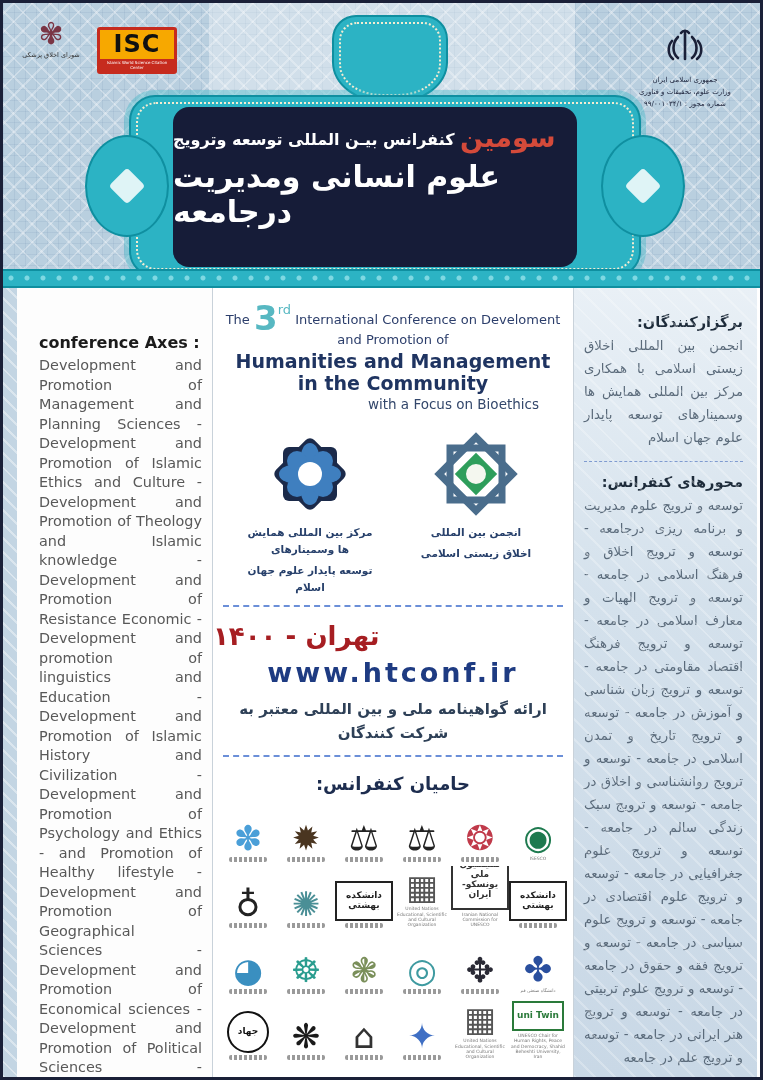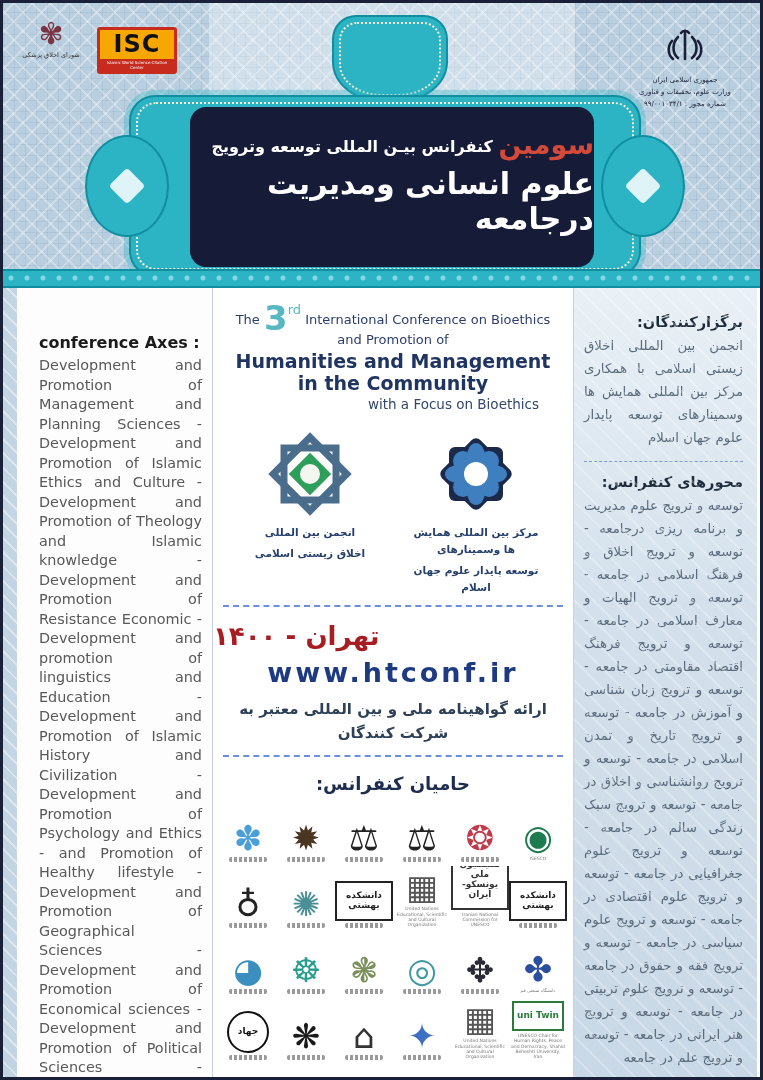--- a/index.html
+++ b/index.html
@@ -24,21 +24,21 @@
   .medallion::before{content:"";position:absolute;inset:5px;border:2px dotted #f3ecd2;border-radius:18px 18px 42% 42%;}
   .cartouche{position:absolute;left:126px;top:92px;width:508px;height:178px;background:#2cb3c4;
     border:2px solid #0f8fa0;border-radius:26px;box-shadow:0 0 0 5px rgba(44,179,196,.35);}
   .cartouche::before{content:"";position:absolute;inset:5px;border:2px dotted #f3ecd2;border-radius:20px;}
   .lobe{position:absolute;top:50%;width:80px;height:98px;background:#2cb3c4;border:2px solid #0f8fa0;
     border-radius:50%;transform:translateY(-50%);}
   .lobe.left{left:-46px;} .lobe.right{right:-46px;}
   .lobe::after{content:"";position:absolute;left:50%;top:50%;width:26px;height:26px;background:rgba(255,255,255,.85);
     transform:translate(-50%,-50%) rotate(45deg);border-radius:4px;}
   .banner{position:absolute;left:170px;top:104px;width:404px;height:160px;background:#161c38;
-    border-radius:16px;color:#fff;direction:rtl;text-align:right;box-sizing:border-box;padding-top:22px;margin-left:17px;}
+    border-radius:16px;color:#fff;direction:rtl;text-align:left;box-sizing:border-box;padding-top:15px;}
   .banner .l1{font-size:16px;font-weight:bold;letter-spacing:.5px;}
   .banner .l1 .accent{color:#d44a3a;font-size:27px;font-weight:bold;vertical-align:-2px;}
   .banner .l2{font-size:30px;font-weight:bold;margin-top:6px;}
   .banner .l3{font-size:15px;font-weight:bold;color:#8fd4da;margin-top:10px;transform:translateX(40px);}
   
   .tl-logos{position:absolute;left:16px;top:16px;display:flex;gap:14px;align-items:flex-start;}
   .beheshti{width:64px;text-align:center;color:#5a2430;}
   .beheshti .emb{font-size:30px;line-height:1;color:#7a3545;}
   .beheshti .cap{display:block;font-size:6.5px;color:#333;margin-top:2px;line-height:1.5;}
   .isc{width:74px;background:#f7a800;border:3px solid #c62b1e;border-radius:3px;text-align:center;margin-top:8px;}
@@ -143,39 +143,27 @@
     <div class="col-left">
       <h3 class="axes-title">conference Axes :</h3>
       <div class="axes-body">Development and Promotion of Management and Planning Sciences - Development and Promotion of Islamic Ethics and Culture - Development and Promotion of Theology and Islamic knowledge - Development and Promotion of Resistance Economic - Development and promotion of linguistics and Education - Development and Promotion of Islamic History and Civilization - Development and Promotion of Psychology and Ethics - and Promotion of Healthy lifestyle - Development and Promotion of Geographical Sciences - Development and Promotion of Economical sciences - Development and Promotion of Political Sciences - Development and Promotion of Law and Jurisprudence - Development and Promotion of Educational Sciences - Development and Promotion of Iranian Art - Development and Promotion of Science</div>
     </div>
 
     <div class="col-center">
       <div class="etitle">
         <div class="row1">
           <span>The</span>
           <span class="num">3</span><span class="ord">rd</span>
-          <span>International Conference on Bioethics and Promotion of</span>
+          <span>International Conference on Develoment and Promotion of</span>
         </div>
         <div class="row2">Humanities and Management in the Community</div>
         <div class="row3">with a Focus on Bioethics</div>
       </div>
 
       <div class="orglogos">
-        <div class="orglogo">
-          <svg viewBox="0 0 84 84">
-            <g transform="translate(42,42)">
-              <rect x="-26" y="-26" width="52" height="52" fill="none" stroke="#4a6d8c" stroke-width="7"></rect>
-              <rect x="-26" y="-26" width="52" height="52" fill="none" stroke="#4a6d8c" stroke-width="7" transform="rotate(45)"></rect>
-              <rect x="-15" y="-15" width="30" height="30" fill="#2e9e5b" transform="rotate(45)"></rect>
-              <circle r="11" fill="#f4f7ef" stroke="#2e9e5b" stroke-width="2"></circle>
-            </g>
-          </svg>
-          <span class="cap">انجمن بین المللی</span>
-          <span class="cap">اخلاق زیستی اسلامی</span>
-        </div>
         <div class="orglogo">
           <svg viewBox="0 0 84 84">
             <g transform="translate(42,42)">
               <rect x="-27" y="-27" width="54" height="54" fill="#1b2a4a" rx="6"></rect>
               <rect x="-27" y="-27" width="54" height="54" fill="#1b2a4a" rx="6" transform="rotate(45)"></rect>
               <g fill="#3f7fbf">
                 <ellipse cx="0" cy="-18" rx="9" ry="13"></ellipse>
                 <ellipse cx="0" cy="18" rx="9" ry="13"></ellipse>
                 <ellipse cx="-18" cy="0" rx="13" ry="9"></ellipse>
                 <ellipse cx="18" cy="0" rx="13" ry="9"></ellipse>
@@ -183,20 +171,32 @@
                 <ellipse cx="13" cy="-13" rx="10" ry="10"></ellipse>
                 <ellipse cx="-13" cy="13" rx="10" ry="10"></ellipse>
                 <ellipse cx="13" cy="13" rx="10" ry="10"></ellipse>
               </g>
               <circle r="12" fill="#ffffff"></circle>
             </g>
           </svg>
           <span class="cap">مرکز بین المللی همایش ها وسمینارهای</span>
           <span class="cap">توسعه پایدار علوم جهان اسلام</span>
         </div>
+        <div class="orglogo">
+          <svg viewBox="0 0 84 84">
+            <g transform="translate(42,42)">
+              <rect x="-26" y="-26" width="52" height="52" fill="none" stroke="#4a6d8c" stroke-width="7"></rect>
+              <rect x="-26" y="-26" width="52" height="52" fill="none" stroke="#4a6d8c" stroke-width="7" transform="rotate(45)"></rect>
+              <rect x="-15" y="-15" width="30" height="30" fill="#2e9e5b" transform="rotate(45)"></rect>
+              <circle r="11" fill="#f4f7ef" stroke="#2e9e5b" stroke-width="2"></circle>
+            </g>
+          </svg>
+          <span class="cap">انجمن بین المللی</span>
+          <span class="cap">اخلاق زیستی اسلامی</span>
+        </div>
       </div>
 
       <hr class="dashsep">
 
       <div class="cityyear">تهران - ۱۴۰۰</div>
       <div class="website">www.htconf.ir</div>
       <div class="cert">
         <span>ارائه گواهینامه ملی و بین المللی معتبر به</span><br>
         <span>شرکت کنندگان</span>
       </div>

